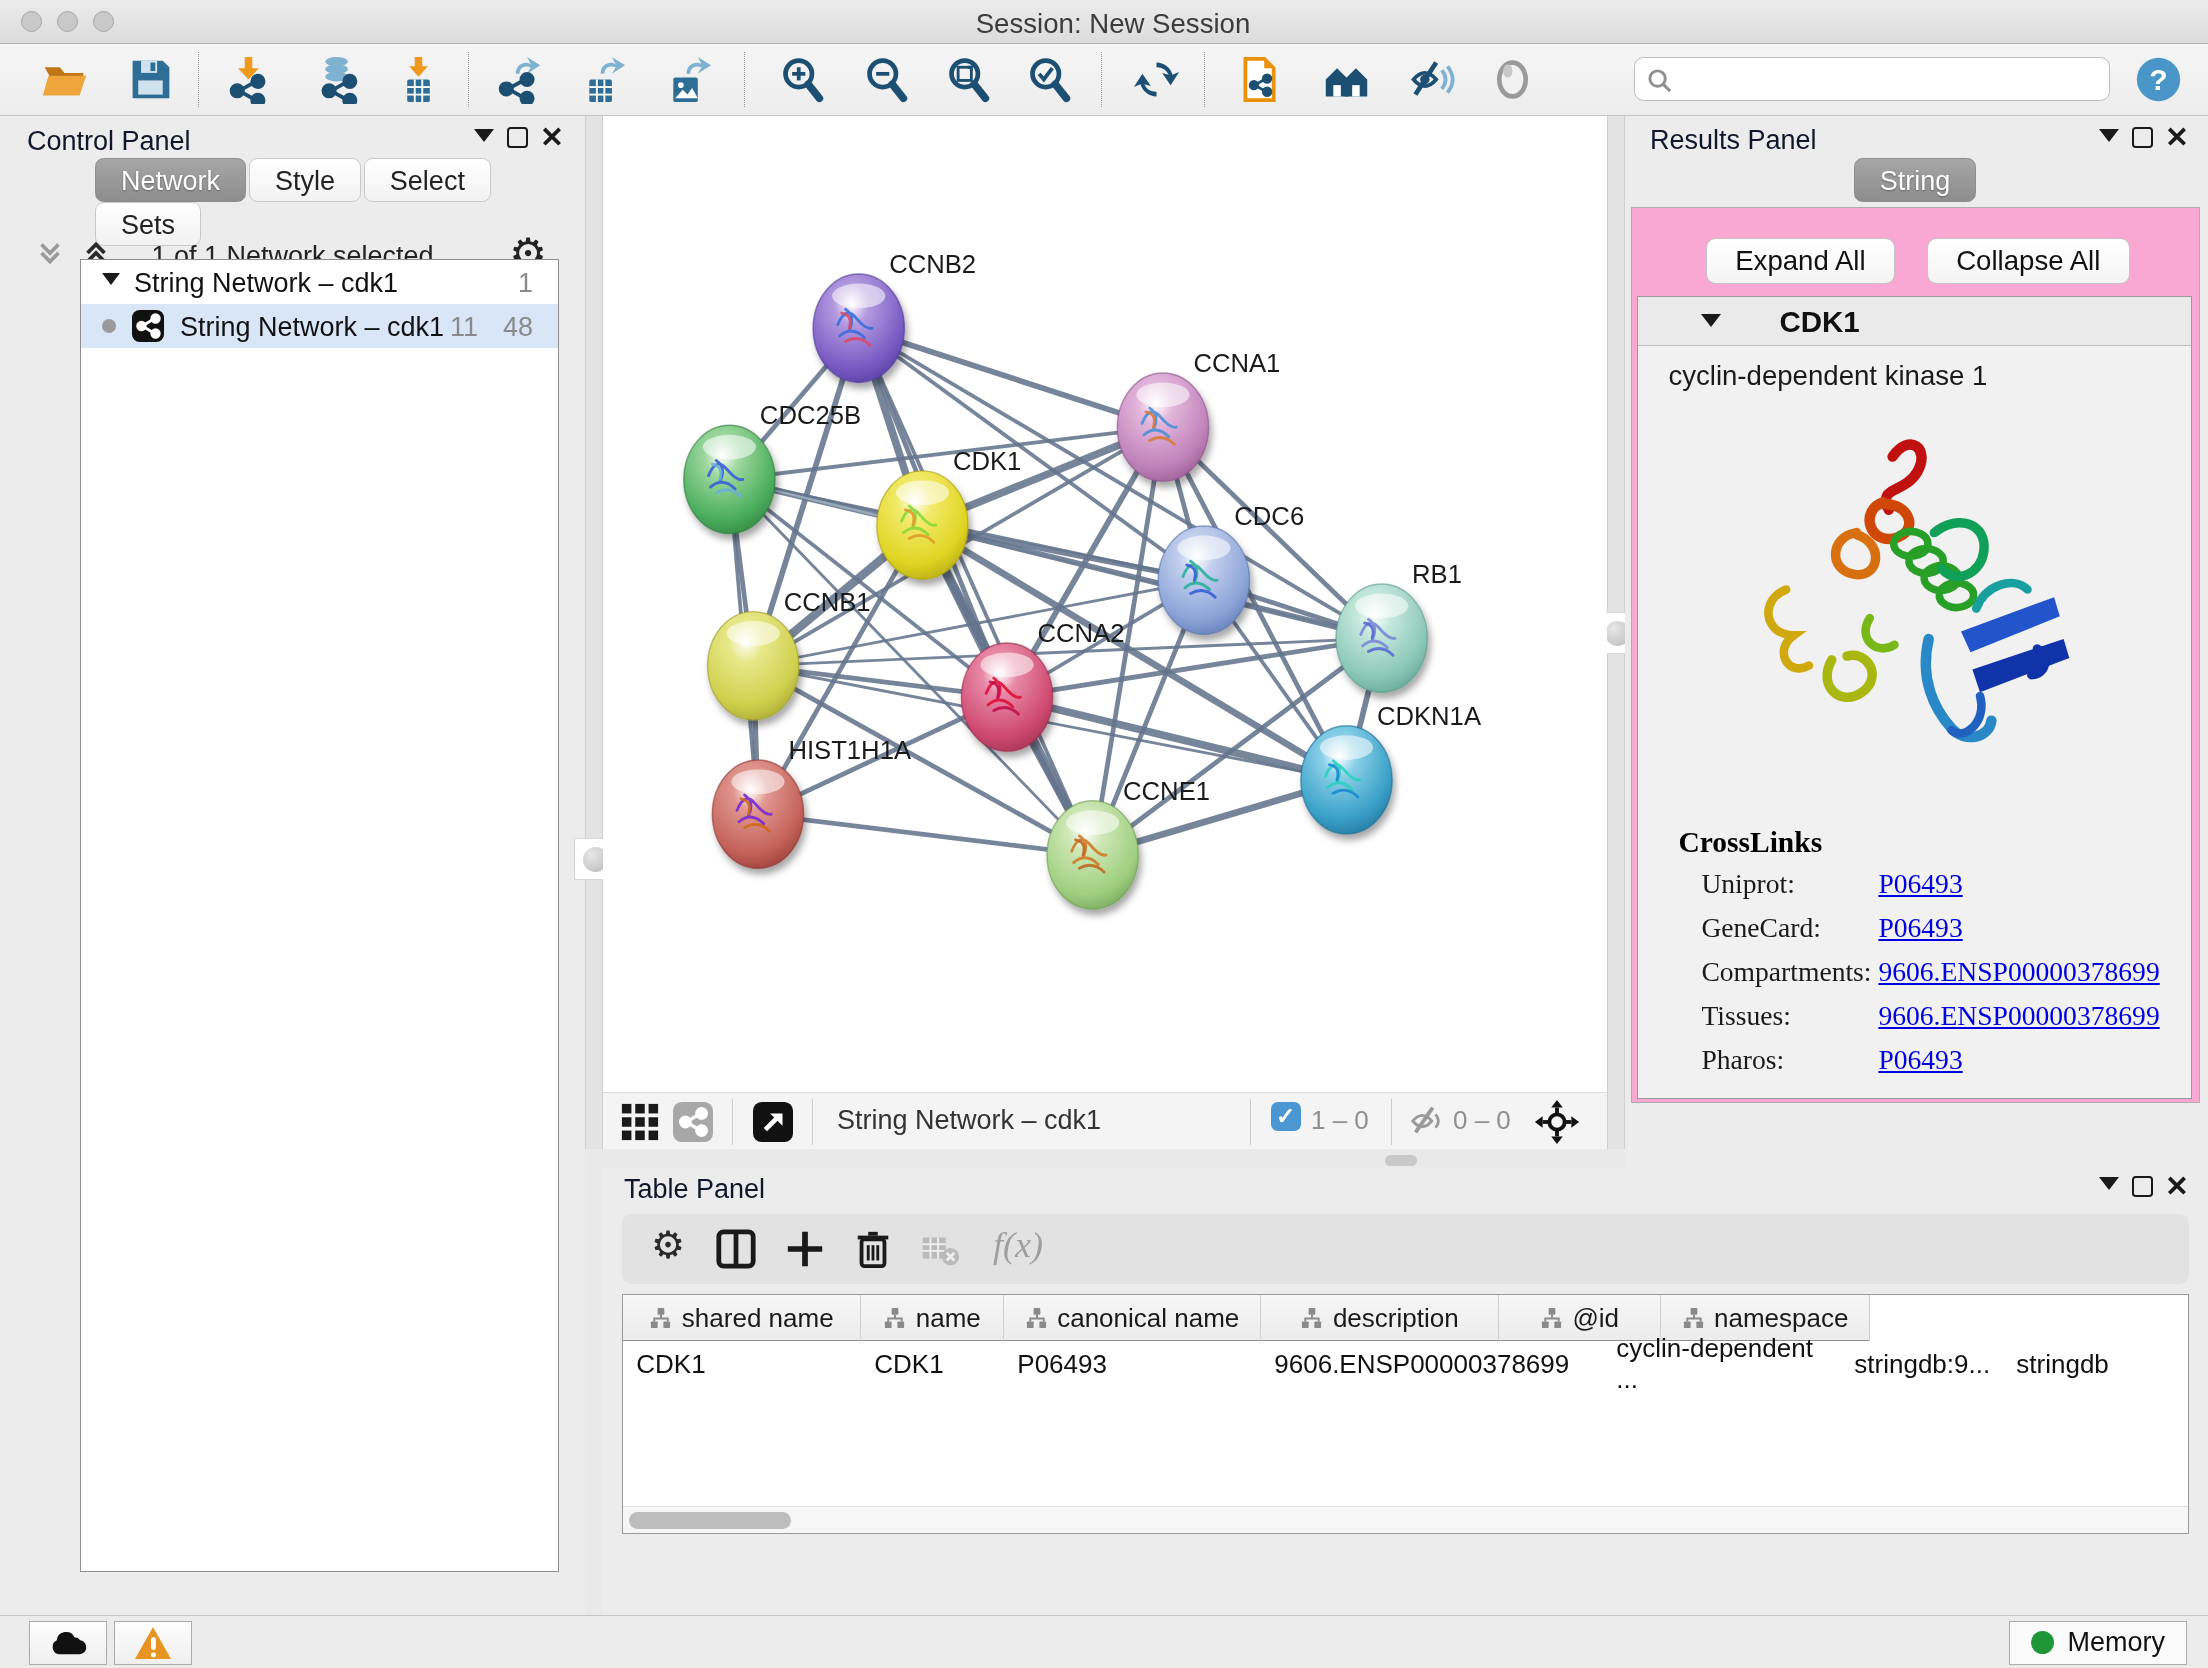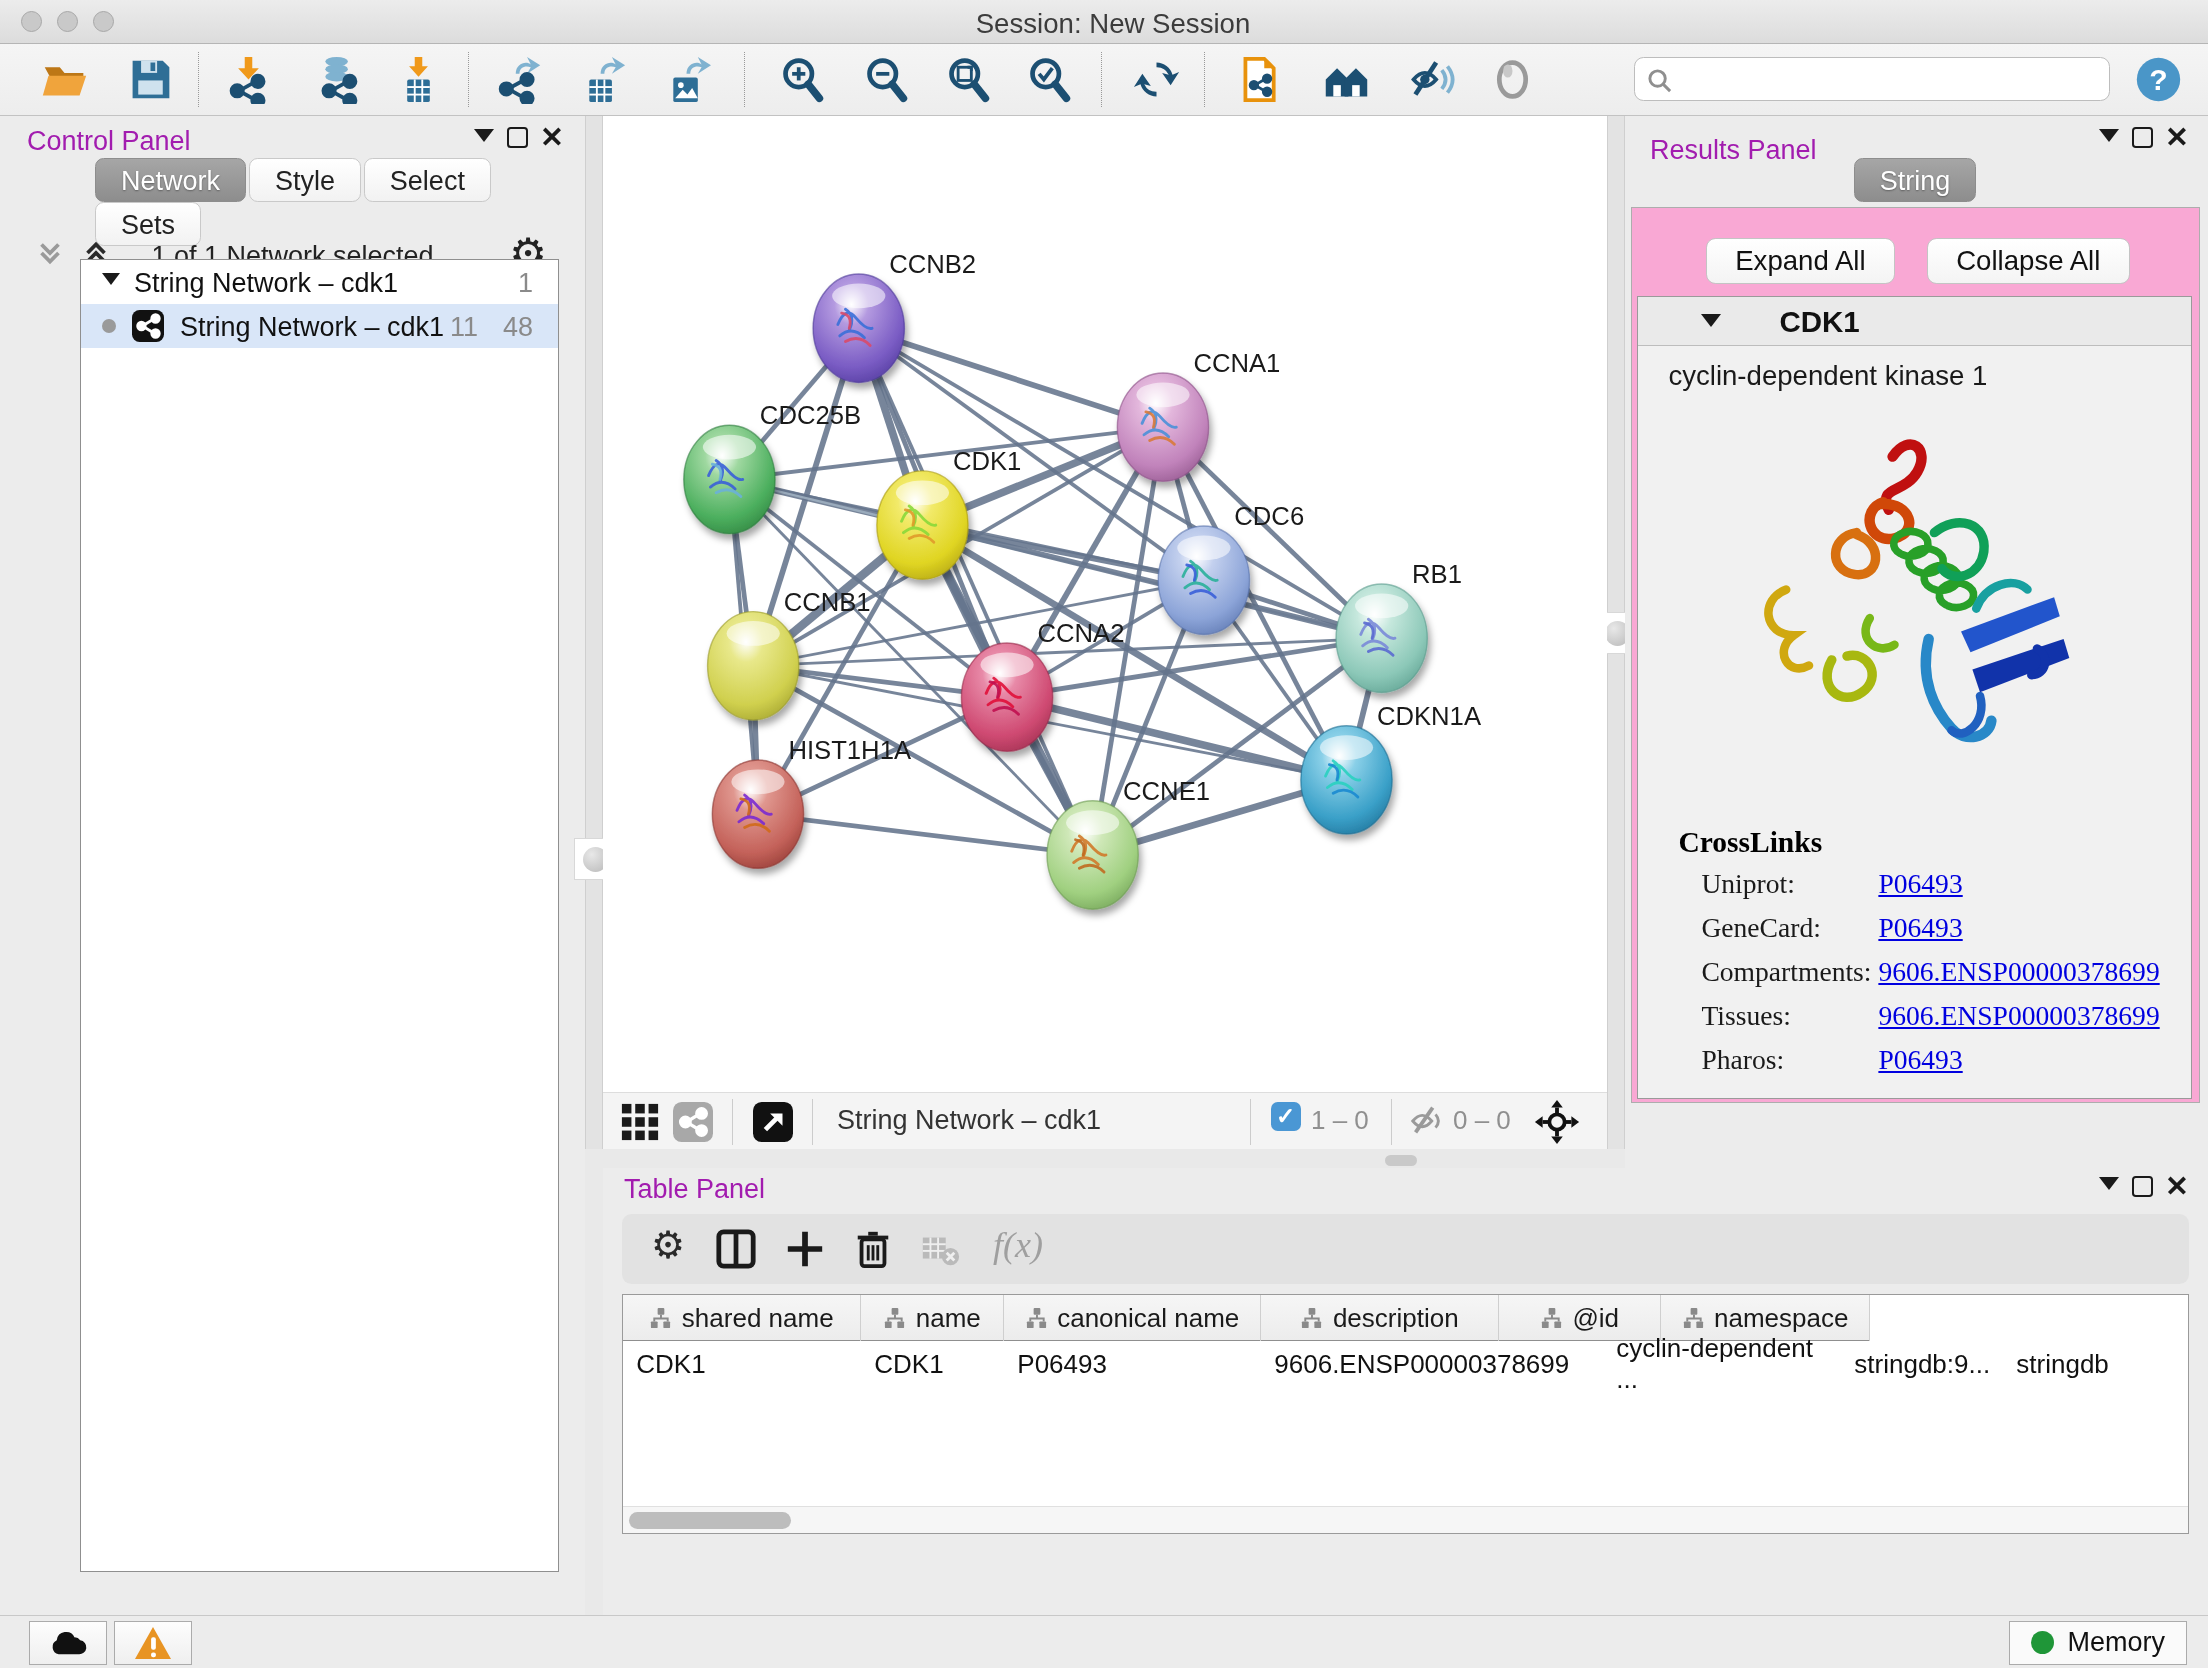--- a/index.html
+++ b/index.html
@@ -18,21 +18,21 @@
   #toolbar { position:absolute; left:0; top:44px; width:2208px; height:72px;
     background:linear-gradient(#f5f5f5,#ededed); border-bottom:1px solid #c2c2c2; }
   .tbi { position:absolute; top:11.4px; width:49px; height:49px; display:flex; align-items:center; justify-content:center; }
   .tbi svg { width:49px; height:49px; }
   .tsep { position:absolute; top:7.6px; height:55px; border-left:1.9px dotted #999; }
   #search-box { position:absolute; left:1634px; top:13.3px; width:476px; height:44px; background:#fff;
     border:1.9px solid #bdbdbd; border-radius:9.5px; }
   #search-box svg { position:absolute; left:11.4px; top:8.6px; width:27px; height:27px; }
 
   
-  .panel-title { font-size:27px; color:#a21caf; }
+  .panel-title { font-size:27px; color:#0f172a; }
   .tab { display:inline-block; height:44px; line-height:44px; padding:0 25px; font-size:27px; color:#222;
     background:linear-gradient(#ffffff,#f2f2f2); border:1px solid #c9c9c9; border-radius:8.6px; margin-right:2.9px; }
   .tab.active { background:linear-gradient(#a6a6a6,#8d8d8d); color:#fff; border-color:#8d8d8d;
     text-shadow:0 1px 1.9px rgba(0,0,0,.35); }
 
   
   #control-panel { position:absolute; left:0; top:116px; width:585px; height:1499px; background:#ececec; }
   #cp-header { position:absolute; left:27px; top:9.5px; }
   #cp-ctls { position:absolute; right:21px; top:11.4px; }
   #cp-tabs { position:absolute; left:95px; top:42px; }
@@ -61,21 +61,21 @@
     border-top:1px solid #ddd; }
   .cb-item { position:absolute; top:8.6px; }
   .cb-sep { position:absolute; top:5.7px; height:46px; border-left:1px solid #ccc; }
   #cb-name { font-size:27px; color:#333; top:12.4px; }
   .cb-count { font-size:26px; color:#8f8f8f; }
   #cb-check { width:29.5px; height:29.5px; background:#4a97d4; border-radius:6.7px; color:#fff; font-size:23px;
     font-weight:bold; text-align:center; line-height:29.5px; }
 
   
   #results-panel { position:absolute; left:1625px; top:116px; width:583px; height:1499px; background:#ececec; }
-  #rp-header { position:absolute; left:25px; top:19px; }
+  #rp-header { position:absolute; left:25px; top:9px; }
   #rp-ctls { position:absolute; right:19px; top:11.4px; }
   #rp-tab { position:absolute; left:0; top:42px; width:100%; text-align:center; }
   #rp-outer { position:absolute; left:5.7px; top:91px; width:569px; height:896px; background:#f9a8d4;
     border:1.9px solid #adadad; }
   .rp-btn { position:absolute; top:30px; height:46px; line-height:44px; padding:0 28.5px; font-size:27.6px; color:#111;
     background:linear-gradient(#ffffff,#f4f4f4); border:1px solid #c4c4c4; border-radius:9.5px; }
   #rp-inner { position:absolute; left:5.7px; top:88px; width:555px; height:803px; background:#f1f1f1; border:1.9px solid #9a9a9a; }
   #rp-gene-row { position:absolute; left:0; top:0; width:100%; height:49px; background:#eaeaea; border-bottom:1.9px solid #bdbdbd; }
   #rp-gene { position:absolute; left:141px; top:7.6px; font-size:29.5px; font-weight:bold; color:#111; }
   #rp-desc { position:absolute; left:30px; top:63px; font-size:27.6px; color:#1a1a1a; }

